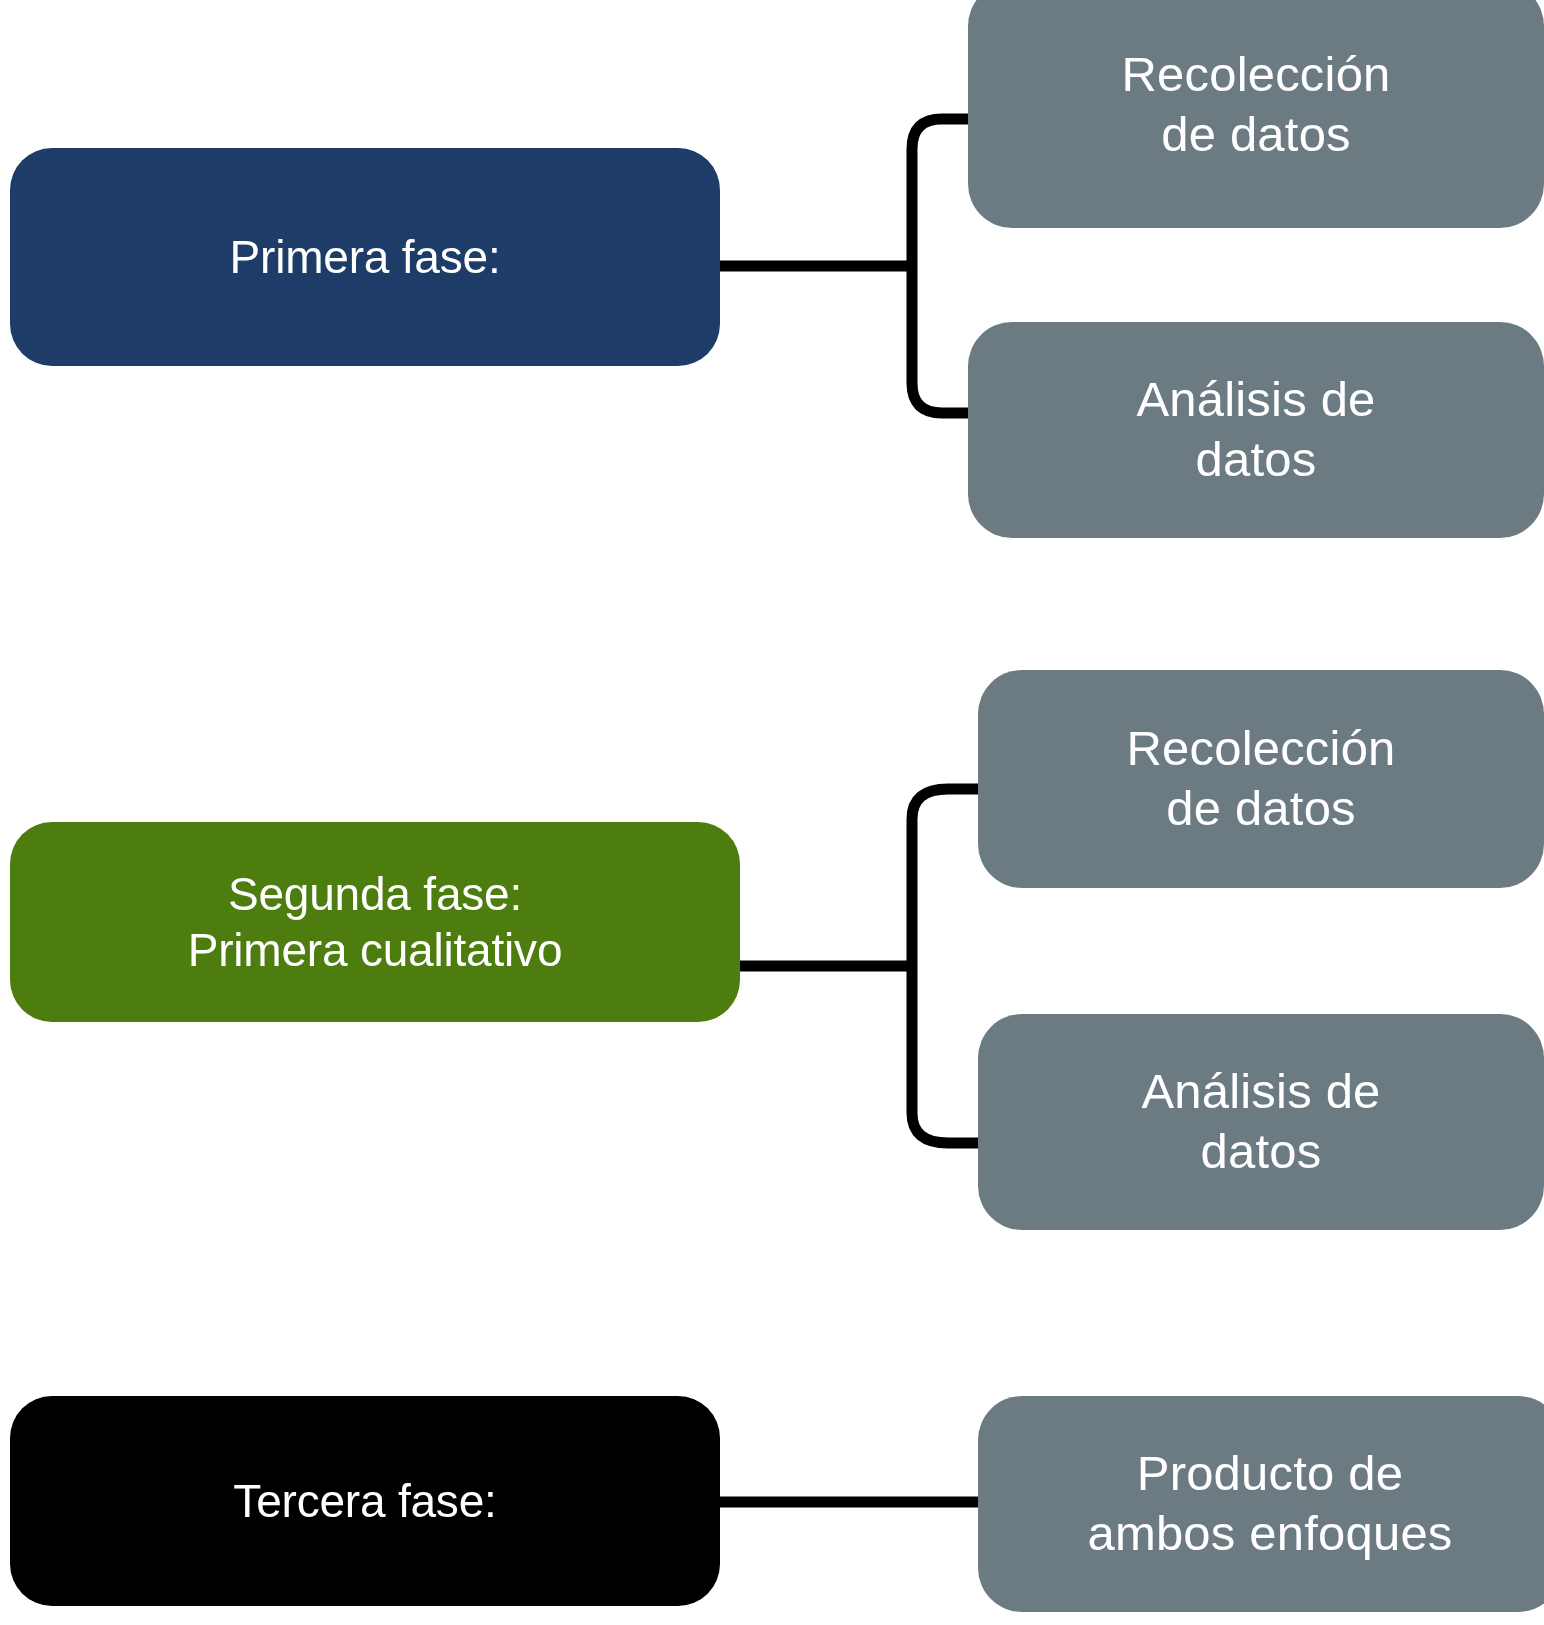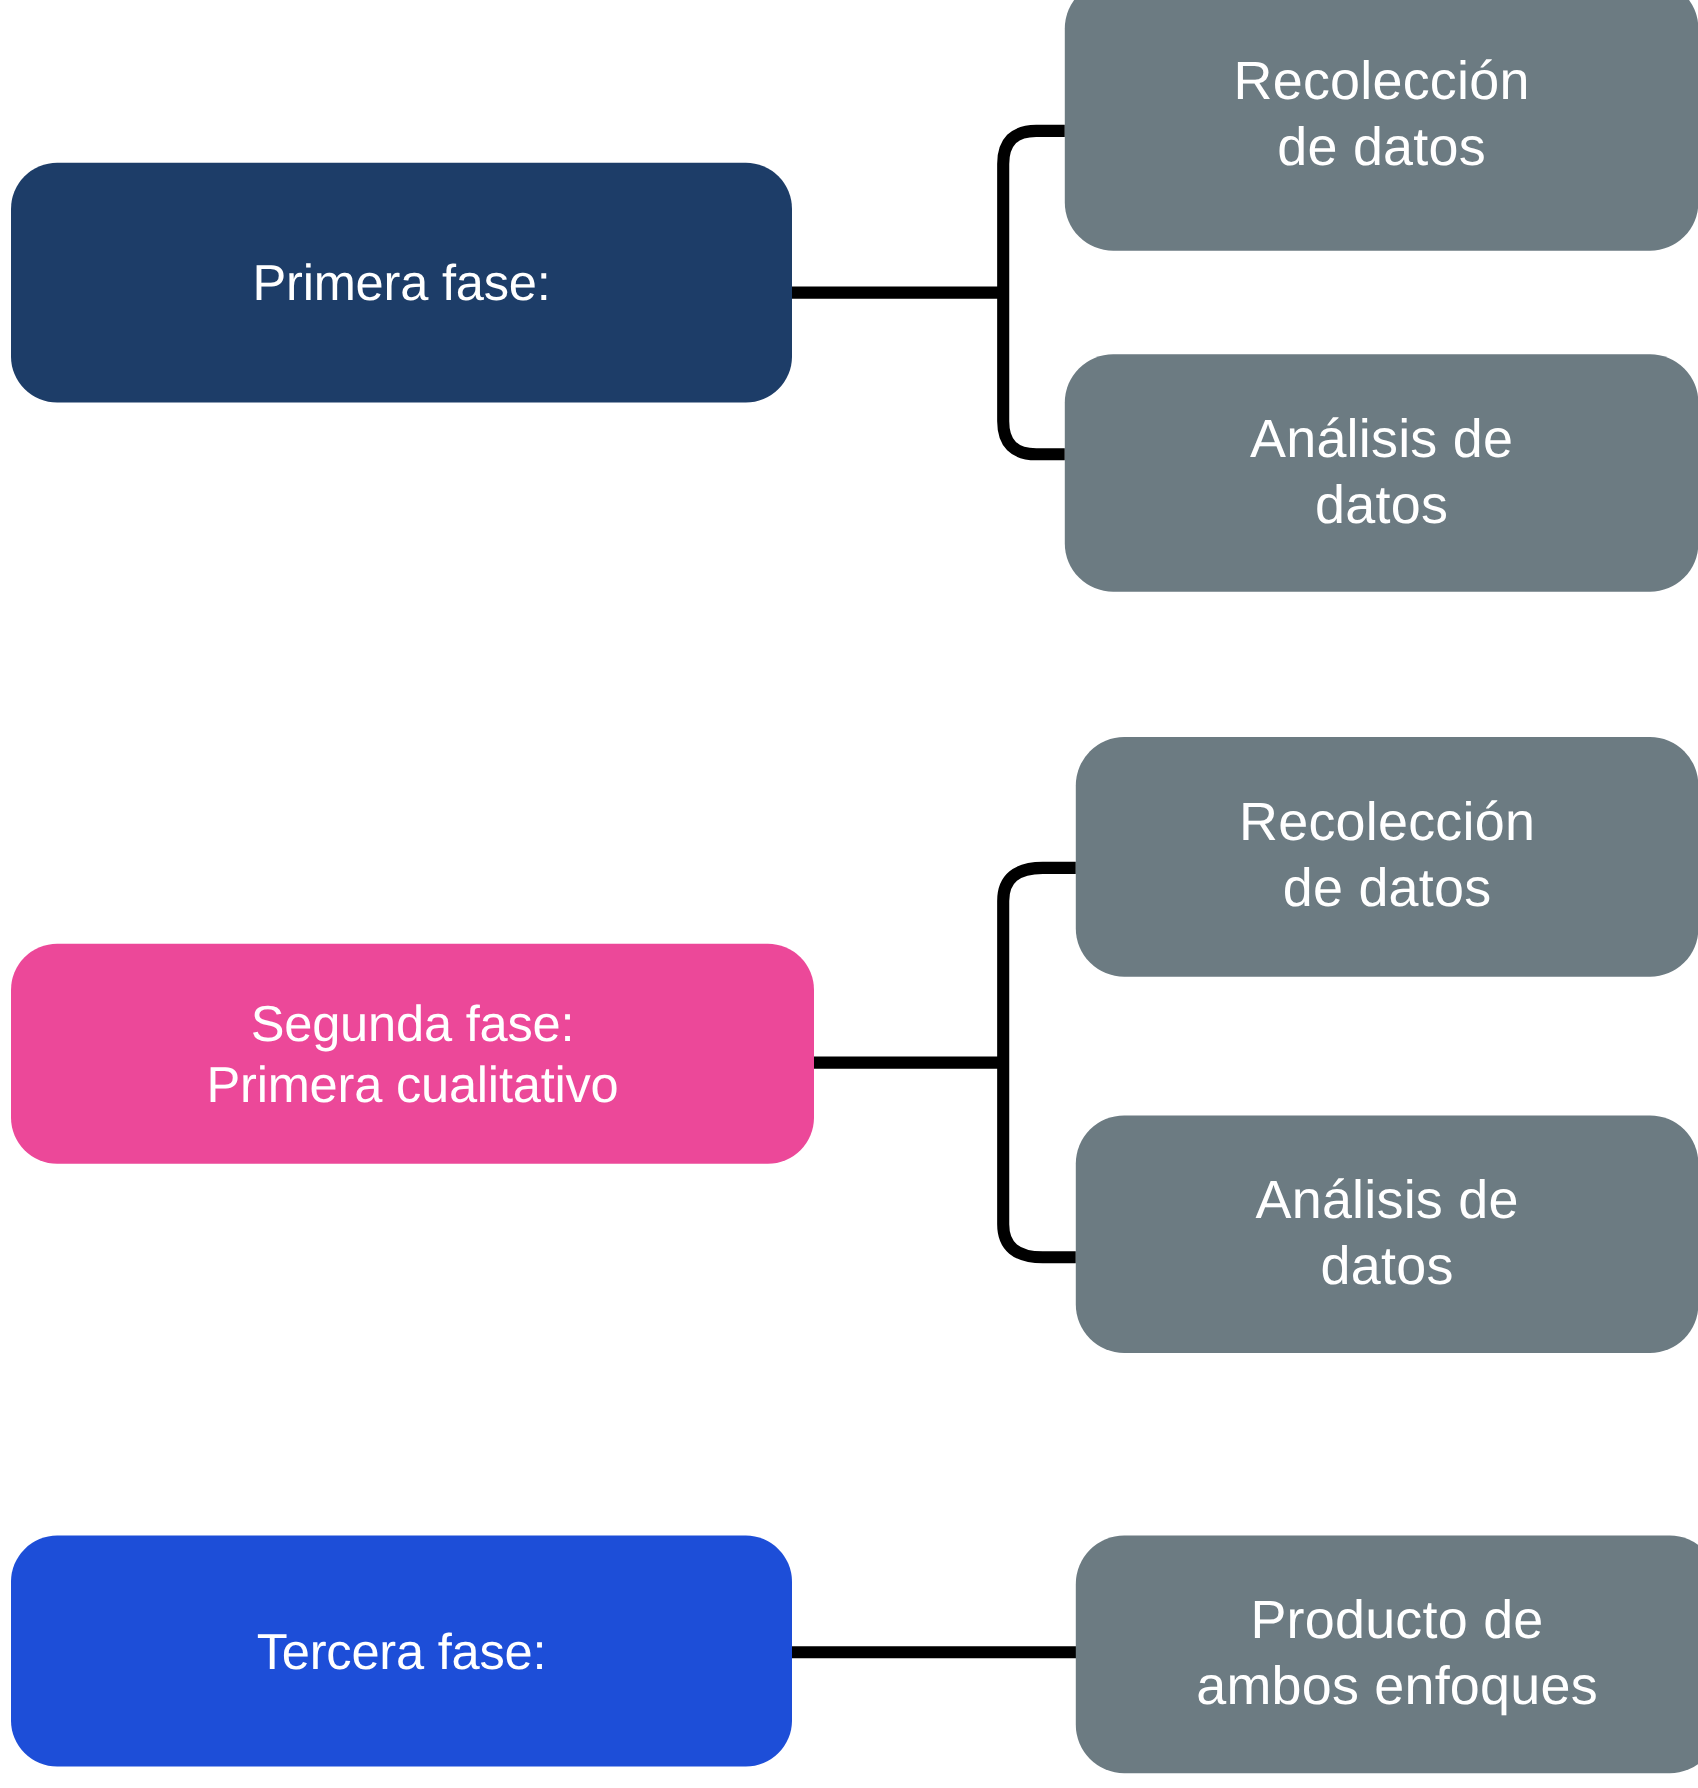--- a/index.html
+++ b/index.html
@@ -45,22 +45,22 @@
     padding: 0 18px;
   }
   .leaf-node {
     font-weight: 400;
     font-size: 49px;
     letter-spacing: 0.2px;
     border-radius: 44px;
     padding: 0 24px;
   }
   .phase-1 { background: #1d3d68; }
-  .phase-2 { background: #ec4899; margin-top: 36px; }
-  .phase-3 { background: #1d4ed8; }
+  .phase-2 { background: #4d7c0f; }
+  .phase-3 { background: #000000; }
   .leaf     { background: #6c7b82; }
 
   
   #node-phase1 { left: 10px;  top: 148px;  width: 710px; height: 218px; }
   #node-p1-collect { left: 968px; top: -18px;  width: 576px; height: 246px; }
   #node-p1-analyze { left: 968px; top: 322px;  width: 576px; height: 216px; }
 
   #node-phase2 { left: 10px;  top: 822px;  width: 730px; height: 200px; }
   #node-p2-collect { left: 978px; top: 670px;  width: 566px; height: 218px; }
   #node-p2-analyze { left: 978px; top: 1014px; width: 566px; height: 216px; }

